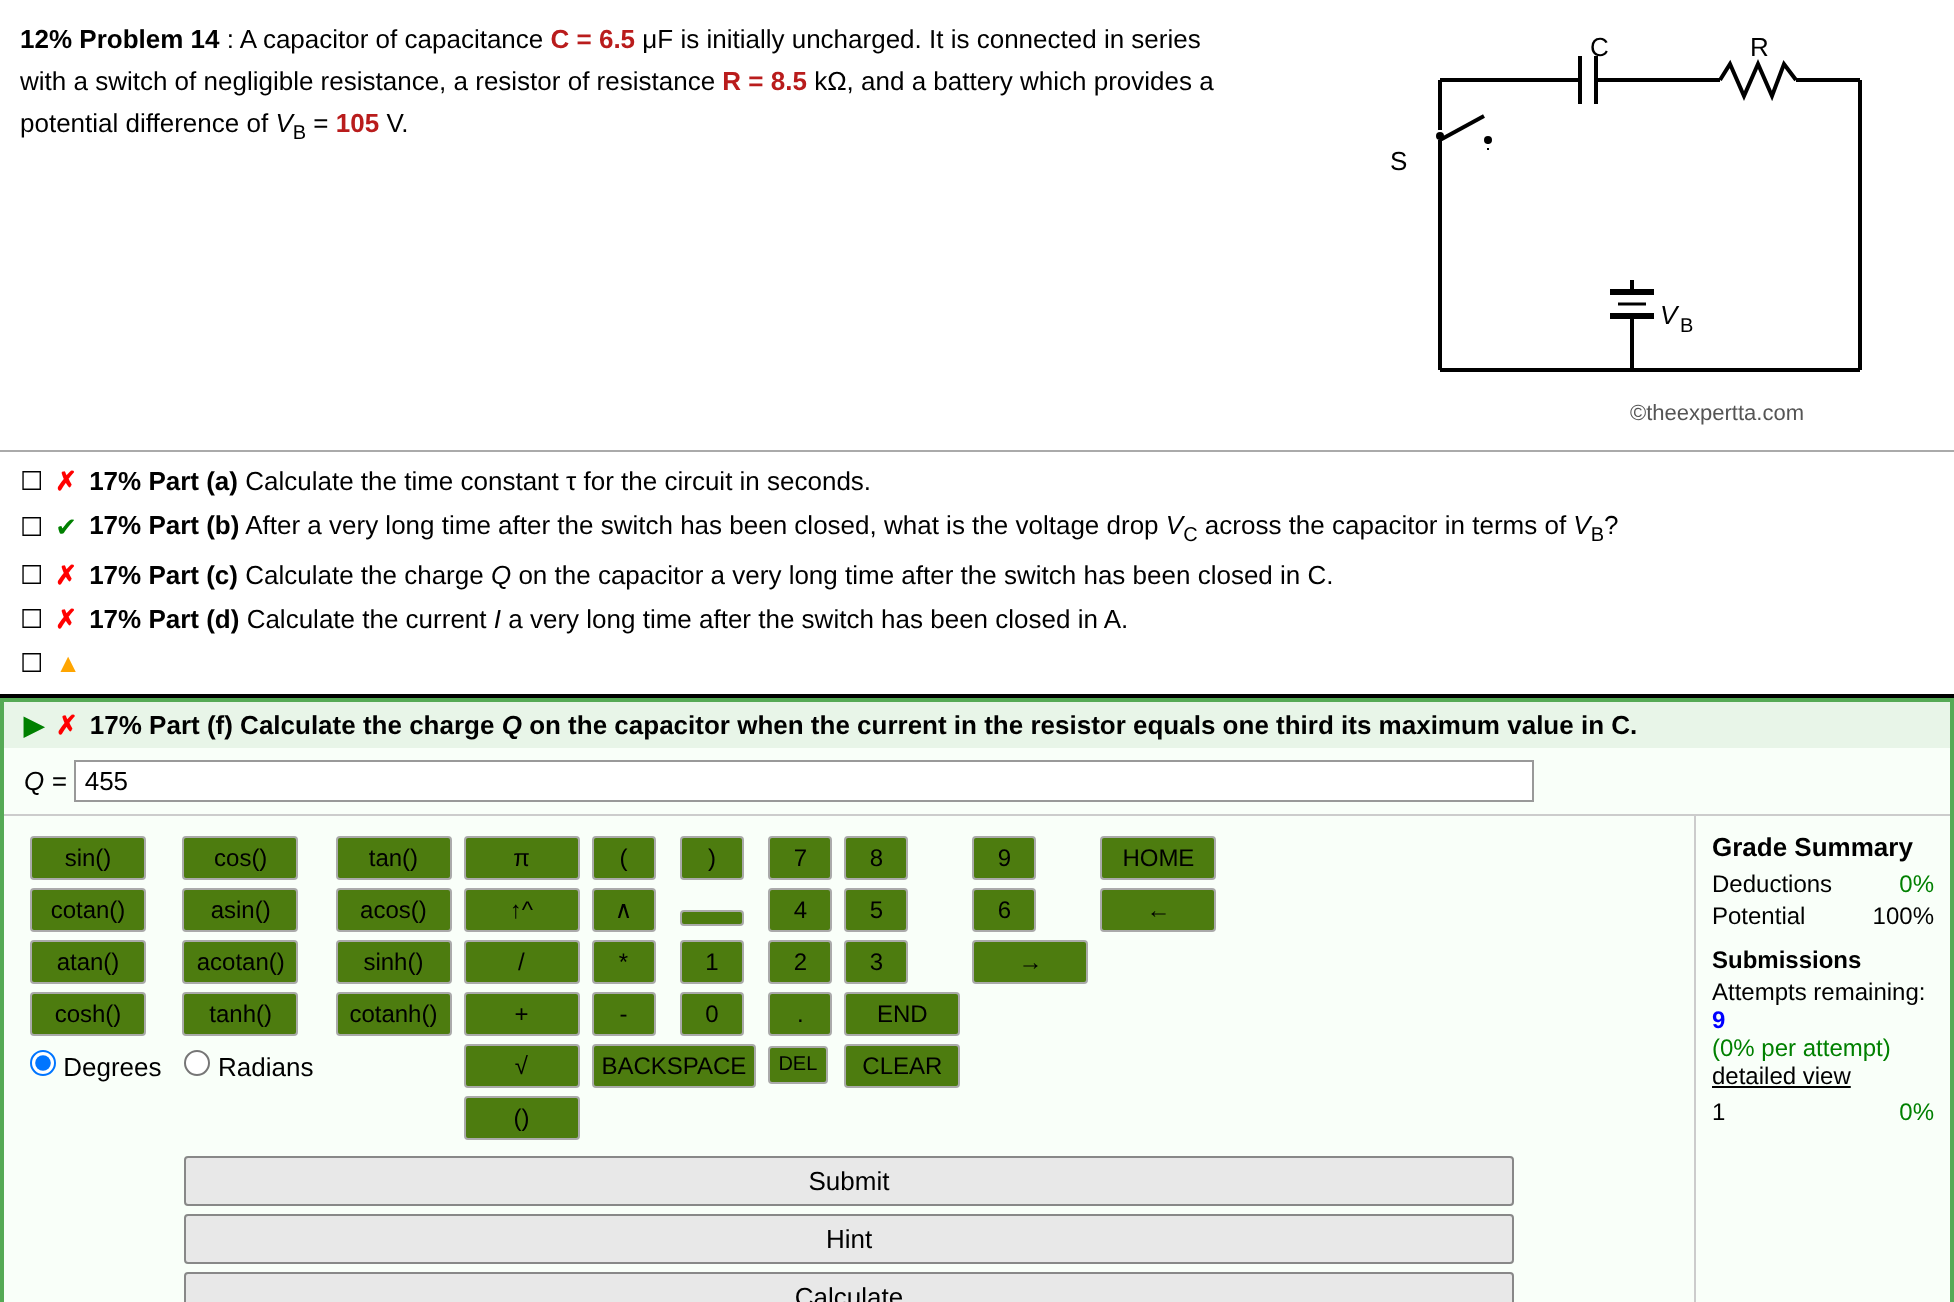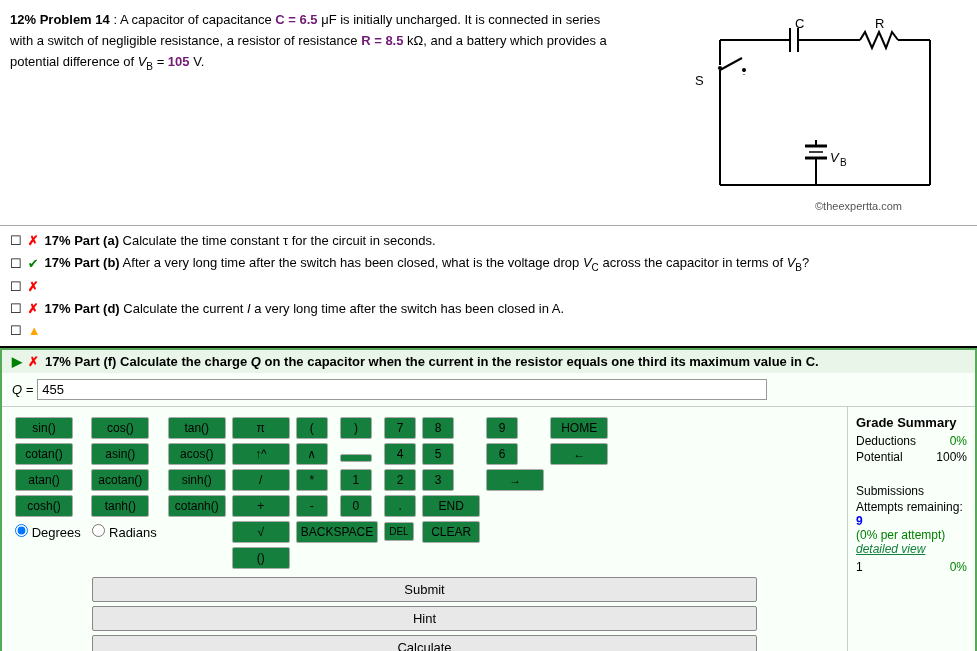--- a/index.html
+++ b/index.html
@@ -33,34 +33,34 @@
     
     .action-buttons { display: flex; gap: 4px; padding: 6px 80px; justify-content: center; flex-direction: column; }
     .action-btn { border: 1px solid #888; background: #e8e8e8; padding: 4px 14px; cursor: pointer; font-size: 13px; border-radius: 2px; }
 
     
     .hints-bar { display: flex; border-top: 2px solid #aaa; background: #f0f0f0; padding: 4px 10px; font-size: 12px; }
     .hints-left { flex: 1; }
     .hints-right { flex: 1; border-left: 1px solid #aaa; padding-left: 10px; }
 
     
-    .red { color: #701a75; }
+    .red { color: #b91c1c; }
     .blue { color: blue; }
     .bold { font-weight: bold; }
 
     .grade-title { font-weight: bold; font-size: 13px; margin-bottom: 4px; }
     .grade-row { display: flex; justify-content: space-between; margin-bottom: 2px; }
     .grade-green { color: green; }
-    .submissions-title { font-weight: normal; margin-top: 20px; margin-bottom: 2px; }
-    .detail-link { color: #15803d; cursor: pointer; text-decoration: underline; font-style: italic; }
+    .submissions-title { font-weight: bold; margin-top: 8px; margin-bottom: 2px; }
+    .detail-link { color: #000000; cursor: pointer; text-decoration: underline; }
 
     
     .calc-table { border-collapse: collapse; }
     .calc-table td { padding: 2px 3px; }
-    .calc-table button { min-width: 58px; padding: 3px 4px; background: #15803d; border: 1px solid #aaa; cursor: pointer; font-size: 12px; border-radius: 2px; text-align: center; }
+    .calc-table button { min-width: 58px; padding: 3px 4px; background: #4d7c0f; border: 1px solid #aaa; cursor: pointer; font-size: 12px; border-radius: 2px; text-align: center; }
     .calc-table button.narrow { min-width: 32px; }
     .calc-table button.wide { min-width: 70px; }
 
     .x-icon { color: red; font-weight: bold; }
     .check-icon { color: green; }
     .warn-icon { color: orange; }
     sub { font-size: 10px; }
   </style>
 </head>
 <body>
@@ -134,20 +134,21 @@
       <span><strong>17% Part (a)</strong> Calculate the time constant τ for the circuit in seconds.</span>
     </div>
     <div class="part-item">
       <span>☐</span>
       <span class="check-icon">✔</span>
       <span><strong>17% Part (b)</strong> After a very long time after the switch has been closed, what is the voltage drop <em>V</em><sub>C</sub> across the capacitor in terms of <em>V</em><sub>B</sub>?</span>
     </div>
     <div class="part-item">
       <span>☐</span>
       <span class="x-icon">✗</span>
+      <span><strong>17% Part (c)</strong> Calculate the charge <em>Q</em> on the capacitor a very long time after the switch has been closed in C.</span>
     </div>
     <div class="part-item">
       <span>☐</span>
       <span class="x-icon">✗</span>
       <span><strong>17% Part (d)</strong> Calculate the current <em>I</em> a very long time after the switch has been closed in A.</span>
     </div>
     <div class="part-item">
       <span>☐</span>
       <span class="warn-icon">▲</span>
     </div>

